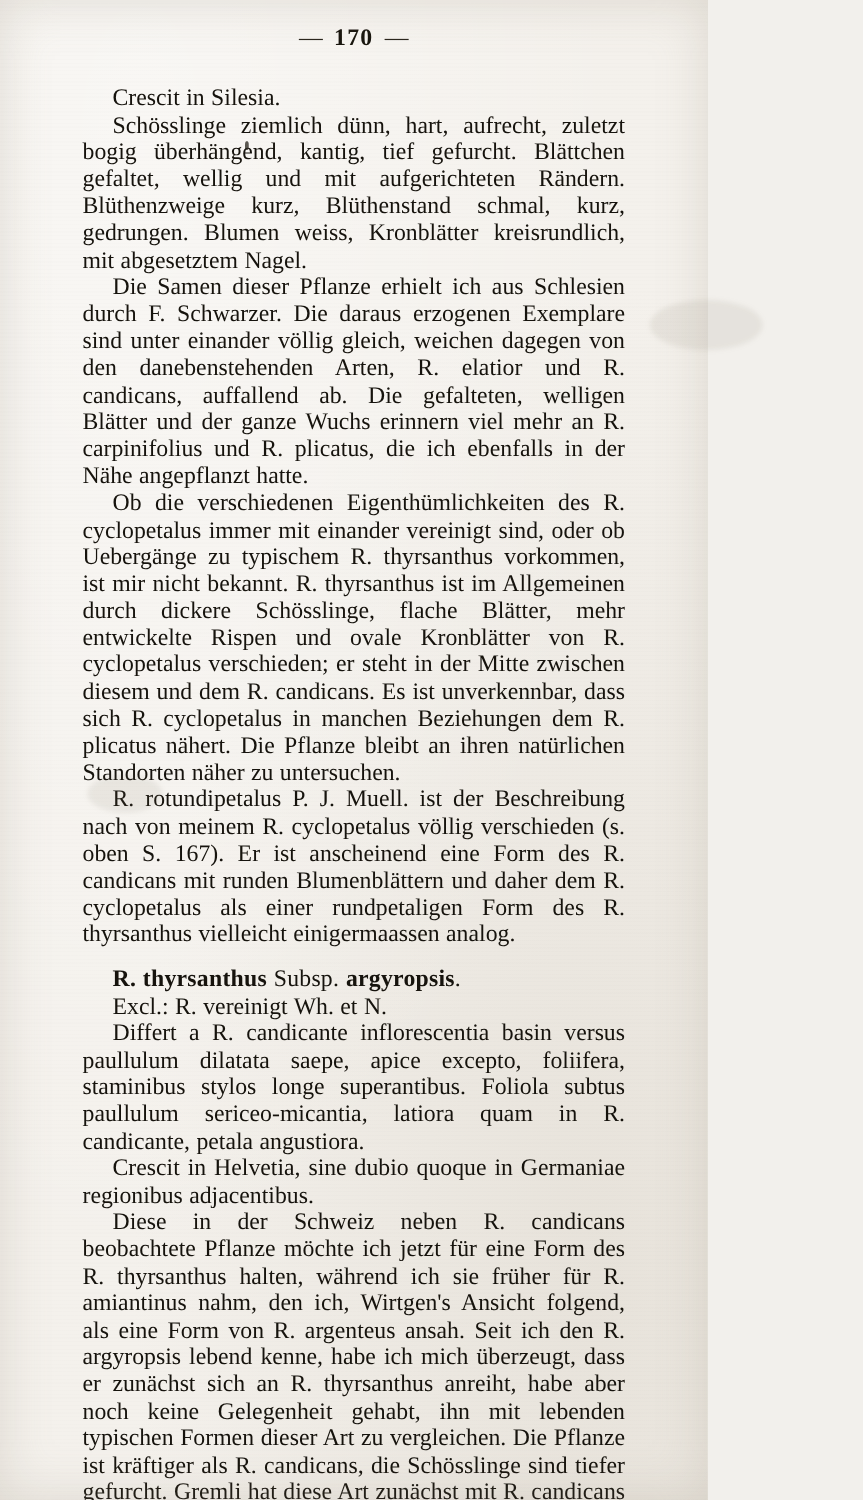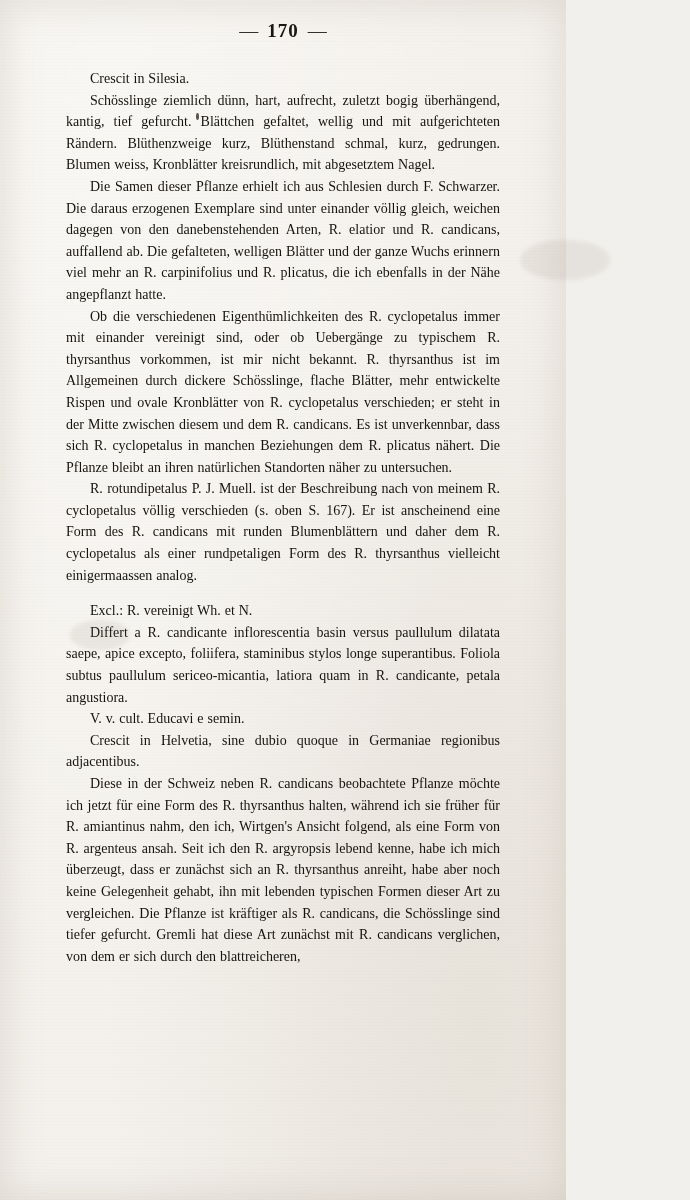--- a/index.html
+++ b/index.html
@@ -44,21 +44,21 @@
     color: #19160f;
   }
   .folio .dash {
     font-weight: normal;
     letter-spacing: 0;
     padding: 0 9px;
     color: #2a261d;
   }
   .body-text p {
     margin: 0;
-    font-size: 14px;
+    font-size: 19px;
     line-height: 21.6px;
     text-align: justify;
     text-justify: inter-word;
     color: #16130d;
     word-spacing: 0.4px;
     -webkit-font-smoothing: none;
   }
   .body-text p.indent {
     text-indent: 24px;
   }
@@ -121,22 +121,22 @@
   <div class="body-text">
 
     <p class="indent">Crescit in Silesia.</p>
     <p class="indent">Schösslinge ziemlich dünn, hart, aufrecht, zuletzt bogig überhängend, kantig, tief gefurcht. Blättchen gefaltet, wellig und mit aufgerichteten Rändern. Blüthenzweige kurz, Blüthenstand schmal, kurz, gedrungen. Blumen weiss, Kronblätter kreisrundlich, mit abgesetztem Nagel.</p>
     <p class="indent">Die Samen dieser Pflanze erhielt ich aus Schlesien durch F. Schwarzer. Die daraus erzogenen Exemplare sind unter einander völlig gleich, weichen dagegen von den danebenstehenden Arten, R. elatior und R. candicans, auffallend ab. Die gefalteten, welligen Blätter und der ganze Wuchs erinnern viel mehr an R. carpinifolius und R. plicatus, die ich ebenfalls in der Nähe angepflanzt hatte.</p>
     <p class="indent">Ob die verschiedenen Eigenthümlichkeiten des R. cyclopetalus immer mit einander vereinigt sind, oder ob Uebergänge zu typischem R. thyrsanthus vorkommen, ist mir nicht bekannt. R. thyrsanthus ist im Allgemeinen durch dickere Schösslinge, flache Blätter, mehr entwickelte Rispen und ovale Kronblätter von R. cyclopetalus verschieden; er steht in der Mitte zwischen diesem und dem R. candicans. Es ist unverkennbar, dass sich R. cyclopetalus in manchen Beziehungen dem R. plicatus nähert. Die Pflanze bleibt an ihren natürlichen Standorten näher zu untersuchen.</p>
     <p class="indent">R. rotundipetalus P. J. Muell. ist der Beschreibung nach von meinem R. cyclopetalus völlig verschieden (s. oben S. 167). Er ist anscheinend eine Form des R. candicans mit runden Blumenblättern und daher dem R. cyclopetalus als einer rundpetaligen Form des R. thyrsanthus vielleicht einigermaassen analog.</p>
 
     <div class="gap"></div>
 
+    <p class="heading"><span class="sp">R. thyrsanthus</span> <span class="light">Subsp.</span> <span class="sp">argyropsis</span><span class="light">.</span></p>
 
     <p class="indent">Excl.: R. vereinigt Wh. et N.</p>
 
     <p class="indent">Differt a R. candicante inflorescentia basin versus paullulum dilatata saepe, apice excepto, foliifera, staminibus stylos longe superantibus. Foliola subtus paullulum sericeo-micantia, latiora quam in R. candicante, petala angustiora.</p>
-    <p class="indent">V. v. cult. Educavi e semin.</p>
     <p class="indent">Crescit in Helvetia, sine dubio quoque in Germaniae regionibus adjacentibus.</p>
     <p class="indent">Diese in der Schweiz neben R. candicans beobachtete Pflanze möchte ich jetzt für eine Form des R. thyrsanthus halten, während ich sie früher für R. amiantinus nahm, den ich, Wirtgen's Ansicht folgend, als eine Form von R. argenteus ansah. Seit ich den R. argyropsis lebend kenne, habe ich mich überzeugt, dass er zunächst sich an R. thyrsanthus anreiht, habe aber noch keine Gelegenheit gehabt, ihn mit lebenden typischen Formen dieser Art zu vergleichen. Die Pflanze ist kräftiger als R. candicans, die Schösslinge sind tiefer gefurcht. Gremli hat diese Art zunächst mit R. candicans verglichen, von dem er sich durch den blattreicheren,</p>
 
   </div>
 </div>
 
 </body></html>

